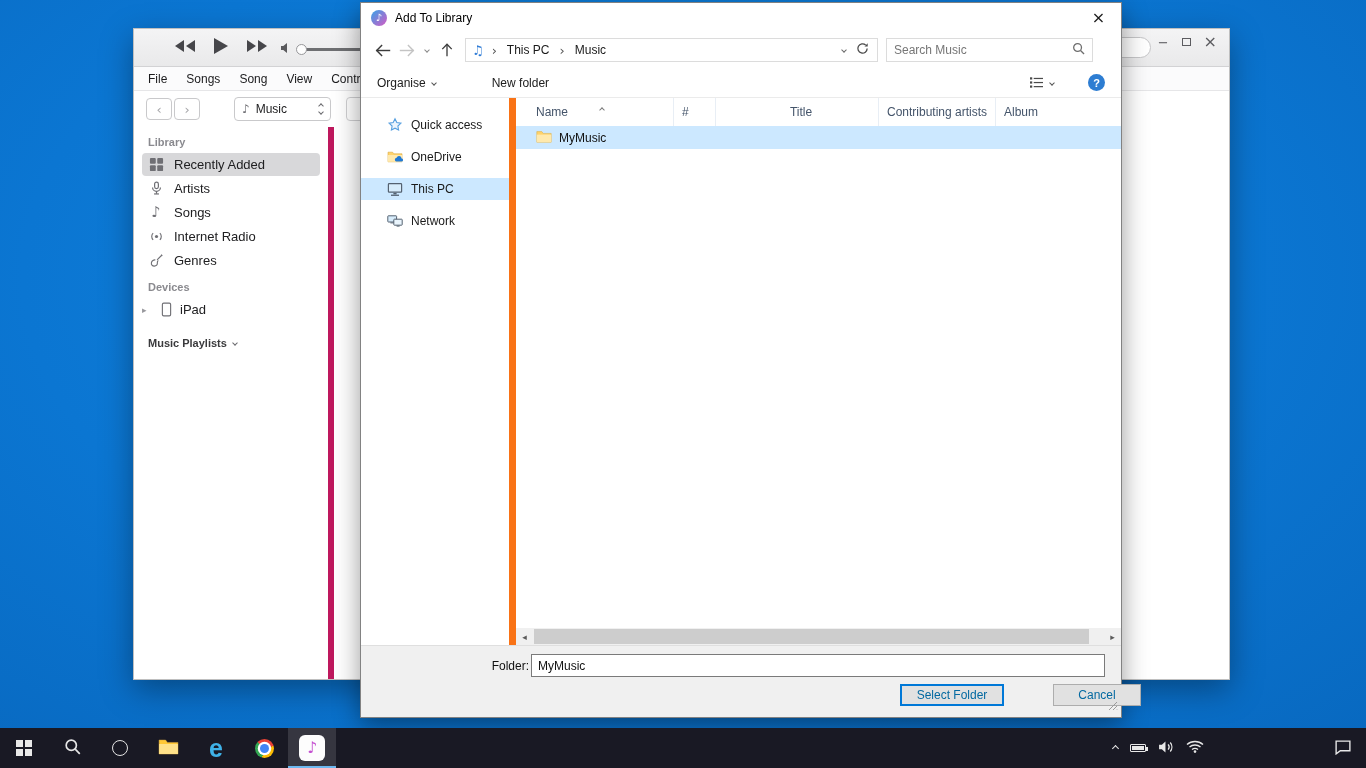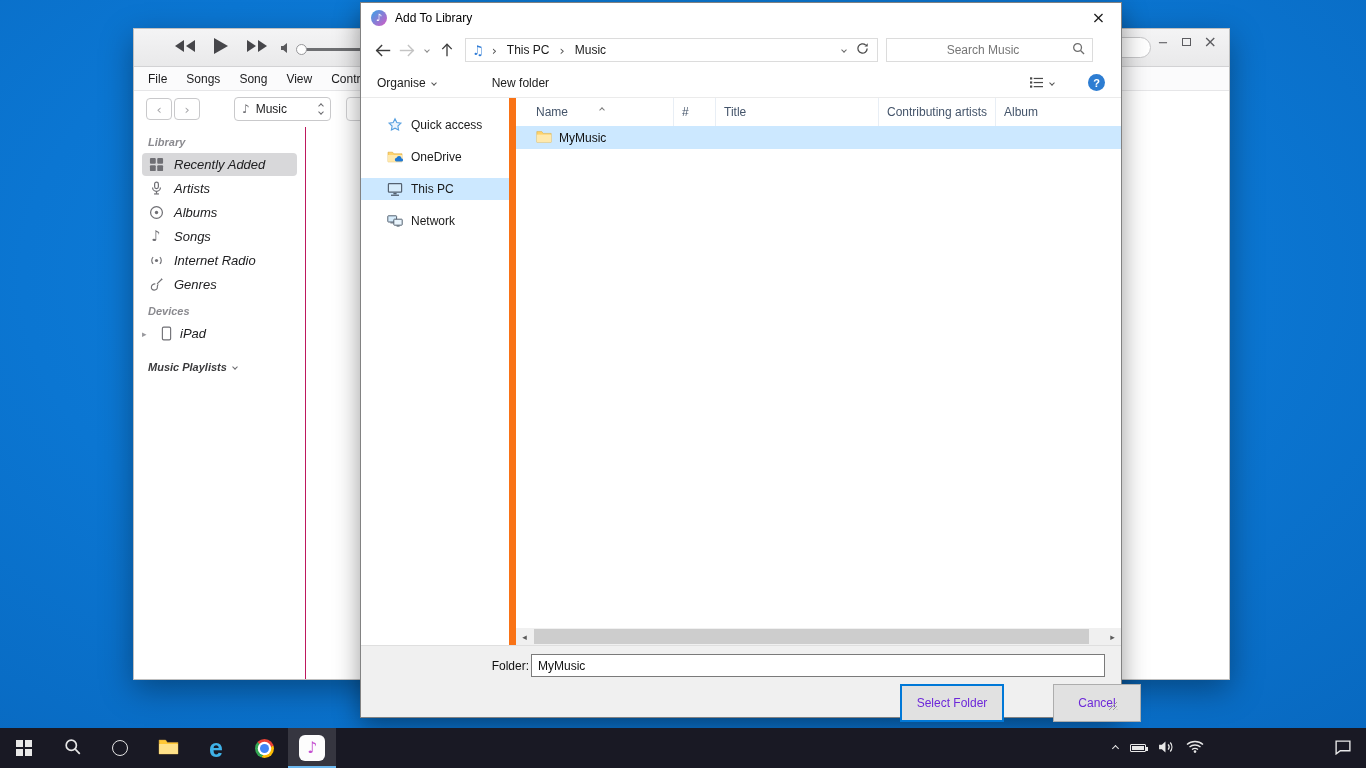--- a/index.html
+++ b/index.html
@@ -35,21 +35,21 @@
     display:flex; align-items:center; padding-left:14px; gap:19px; font-size:12px; color:#1b1b1d; }
 
   .it-navrow { position:absolute; top:62px; left:0; right:0; height:36px; }
   .nav-sq { position:absolute; top:7px; width:26px; height:22px; border:1px solid #c9c9cb; border-radius:4px; background:#fff;
     display:flex; align-items:center; justify-content:center; color:#a5a5a8; font-size:13px; }
   .media-picker { position:absolute; left:100px; top:6px; width:97px; height:24px; border:1px solid #c9c9cb; border-radius:4px; background:#fff;
     display:flex; align-items:center; padding:0 7px; gap:6px; font-size:12px; color:#1b1b1d; }
   .mp-arrows { margin-left:auto; display:flex; flex-direction:column; align-items:center; gap:2px; }
   .nav-fragment { position:absolute; left:212px; top:6px; width:70px; height:24px; border:1px solid #d0d0d2; border-radius:4px; background:#fff; }
 
-  .it-sidebar { position:absolute; top:98px; left:0; bottom:0; width:172px; background:#fff; border-right:1px solid #be185d;font-style:italic; }
+  .it-sidebar { position:absolute; top:98px; left:0; bottom:0; width:200px; background:#fff; border-right:6px solid #be185d; }
   .sb-header { margin:9px 0 5px 14px; font-size:11px; font-weight:bold; color:#8a8a8f; }
   .sb-item { height:23px; display:flex; align-items:center; gap:10px; margin:1px 8px; padding-left:6px; border-radius:4px; font-size:13px; color:#202022; }
   .sb-item.selected { background:#d8d8da; }
   .sb-ic { width:16px; display:flex; justify-content:center; color:#6f6f74; }
   .sb-note { font-size:15px; color:#6f6f74; line-height:1; }
   .sb-device { height:23px; display:flex; align-items:center; margin:1px 8px; padding-left:0; font-size:13px; color:#202022; gap:6px; }
   .sb-exp { font-size:9px; color:#98989d; width:10px; }
   .sb-pl-header { margin:16px 0 0 14px; font-size:11px; font-weight:bold; color:#3a3a3c; display:flex; align-items:center; gap:6px; }
 
   .chev { display:inline-block; width:5px; height:5px; border-right:1.4px solid #6a6a6e; border-bottom:1.4px solid #6a6a6e; }
@@ -69,58 +69,58 @@
 
   .dlg-nav { height:36px; display:flex; align-items:center; padding:0 10px; }
   .nv { display:flex; align-items:center; justify-content:center; }
   .nv-back { width:24px; } .nv-fwd { width:24px; } .nv-chev { width:16px; } .nv-up { width:24px; }
   .addressbar { width:413px; height:24px; border:1px solid #dcdcdc; display:flex; align-items:center; padding:0 6px; gap:2px; margin-left:6px; background:#fff; }
   .ab-icon { color:#2f7cd6; font-size:13px; margin-right:2px; }
   .ab-sep { color:#555; font-size:13px; padding:0 4px; }
   .ab-crumb { padding:0 4px; color:#1a1a1a; }
   .ab-right { margin-left:auto; display:flex; align-items:center; gap:10px; padding-right:2px; }
   .searchbox { margin-left:8px; width:207px; height:24px; border:1px solid #dcdcdc; display:flex; align-items:center; padding:0 7px; background:#fff; }
-  .searchbox input { flex:1; border:none; outline:none; font:12px "Liberation Sans",sans-serif; color:#333; background:transparent;text-align:center; }
+  .searchbox input { flex:1; border:none; outline:none; font:12px "Liberation Sans",sans-serif; color:#333; background:transparent; }
   .searchbox input::placeholder { color:#767676; }
 
   .dlg-cmdbar { height:30px; display:flex; align-items:center; padding:0 16px; border-bottom:1px solid #ebebeb; color:#202020; }
   .cmd { display:flex; align-items:center; gap:6px; }
   .cmd-newfolder { margin-left:56px; }
   .cmd-right { margin-left:auto; display:flex; align-items:center; gap:8px; }
   .help-circle { width:17px; height:17px; border-radius:50%; background:#2d7dd2; color:#fff; font-size:11px; font-weight:bold;
     display:flex; align-items:center; justify-content:center; margin-left:26px; }
 
   .dlg-body { position:absolute; top:95px; left:0; right:0; bottom:72px; display:flex; }
   .sidenav { width:157px; border-right:7px solid #f97316; padding-top:16px; }
   .sn-item { height:22px; display:flex; align-items:center; gap:8px; padding-left:26px; margin-bottom:10px; font-size:12px; color:#1a1a1a; }
   .sn-item.selected { background:#cce8ff; }
   .sn-ic { width:16px; display:flex; justify-content:center; }
 
   .files { flex:1; position:relative; background:#fff; }
   .col-headers { height:28px; display:flex; align-items:center; color:#44546a; position:relative; }
   .col { height:100%; display:flex; align-items:center; border-right:1px solid #e8eef5; padding-left:8px; position:relative; }
   .col.c0 { width:158px; padding-left:20px; }
-  .col.c1 { width:42px; } .col.c2 { width:163px; } .col.c3 { width:117px; } .col.c4 { width:125px; border-right:none; }
+  .col.c1 { width:42px; } .col.c2 { width:163px;justify-content:center; } .col.c3 { width:117px; } .col.c4 { width:125px; border-right:none; }
   .sort-caret { position:absolute; left:84px; top:3px; }
   .sort-caret .chev { border-color:#7a7a7a; }
 
   .file-row { height:23px; display:flex; align-items:center; gap:7px; padding-left:20px; background:#cce8ff; }
   .file-name { color:#111; }
 
   .hscroll { position:absolute; left:0; right:0; bottom:0; height:17px; background:#f0f0f0; display:flex; }
   .hs-btn { width:17px; display:flex; align-items:center; justify-content:center; color:#5a5a5a; font-size:9px; }
   .hs-track { flex:1; position:relative; }
   .hs-thumb { position:absolute; left:1px; top:1px; bottom:1px; width:555px; background:#cdcdcd; }
 
   .dlg-footer { position:absolute; left:0; right:0; bottom:0; height:72px; background:#f0f0f0; border-top:1px solid #dfdfdf; }
   .folder-label { position:absolute; left:118px; top:13px; width:50px; text-align:right; color:#111; }
   .folder-input { position:absolute; left:170px; top:8px; width:574px; height:23px; border:1px solid #7a7a7a; padding:0 6px;
     font:12px "Liberation Sans",sans-serif; color:#111; background:#fff; outline:none; }
-  .dlg-btn { position:absolute; top:38px; height:38px; display:flex; align-items:center; justify-content:center;
-    background:#e1e1e1; border:1px solid #adadad; font-size:12px; color:#6d28d9; }
+  .dlg-btn { position:absolute; top:38px; height:22px; display:flex; align-items:center; justify-content:center;
+    background:#e1e1e1; border:1px solid #adadad; font-size:12px; color:#0369a1; }
   .btn-select { left:539px; width:104px; border:1px solid #0078d7; box-shadow:inset 0 0 0 1px #0078d7; }
   .btn-cancel { left:692px; width:88px; }
   .resize-grip { position:absolute; right:3px; bottom:3px; }
 
   
   .taskbar { position:absolute; left:0; bottom:0; width:1366px; height:40px; background:#191924; display:flex; align-items:stretch; z-index:50; }
   .tb-btn { width:48px; display:flex; align-items:center; justify-content:center; position:relative; }
   .tb-btn.active { background:rgba(255,255,255,.13); box-shadow:inset 0 -2px 0 #6cb8f0; }
   .win-logo { width:16px; height:16px; display:grid; grid-template-columns:1fr 1fr; grid-template-rows:1fr 1fr; gap:1.5px; }
   .win-logo span { background:#e9e9e9; }
@@ -237,29 +237,20 @@
                 <rect x="6" y="1.2" width="4" height="7" rx="2"></rect>
                 <path d="M3.8 6.8a4.2 4.2 0 0 0 8.4 0"></path>
                 <line x1="8" y1="11" x2="8" y2="13.6"></line>
                 <line x1="5.4" y1="13.8" x2="10.6" y2="13.8"></line>
               </g>
             </svg>
         </span>
         <span>Artists</span>
       </div>
 
-      <div class="sb-item">
-        <span class="sb-ic">
-          <svg viewBox="0 0 16 16" width="15" height="15">
-              <circle cx="8" cy="8" r="6.3" fill="none" stroke="#6f6f74" stroke-width="1.3"></circle>
-              <circle cx="8" cy="8" r="1.8" fill="#6f6f74"></circle>
-            </svg>
-        </span>
-        <span>Albums</span>
-      </div>
 
       <div class="sb-item">
         <span class="sb-ic sb-note glyph">♪</span>
         <span>Songs</span>
       </div>
 
       <div class="sb-item">
         <span class="sb-ic">
           <svg viewBox="0 0 16 16" width="15" height="15">
               <g fill="none" stroke="#6f6f74" stroke-width="1.2">

